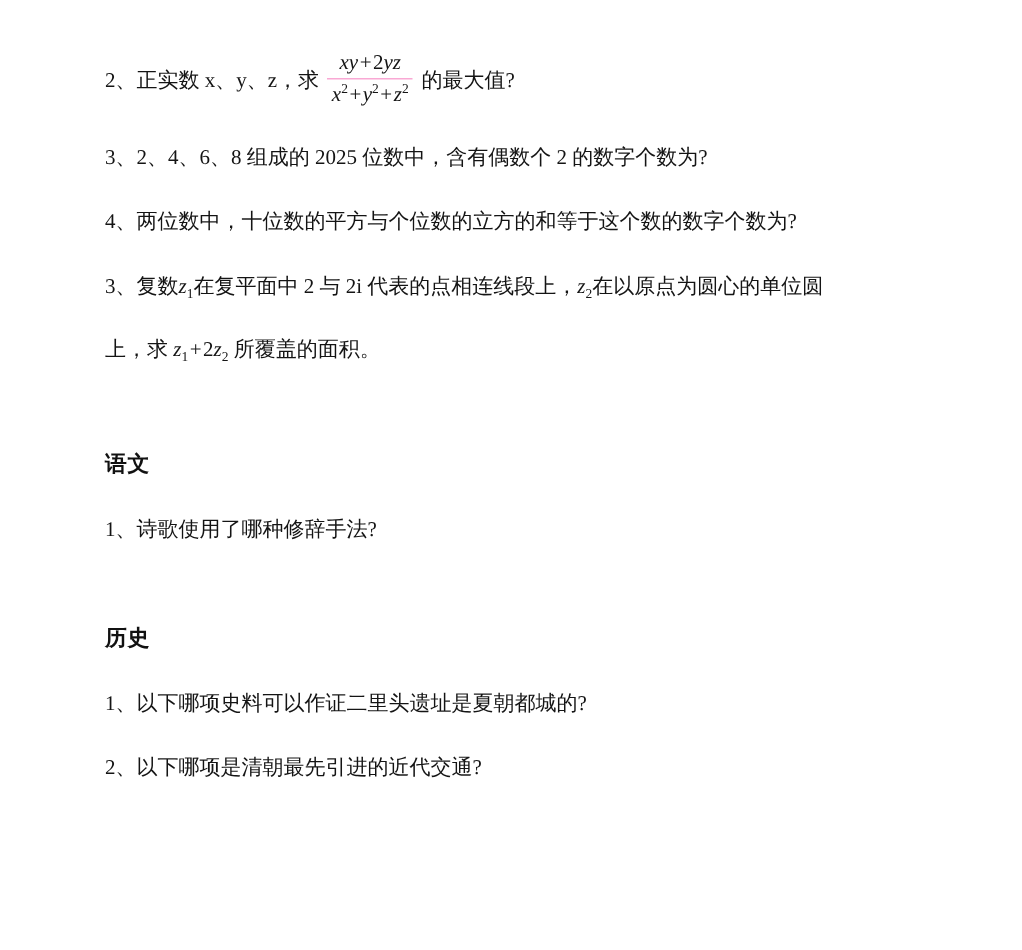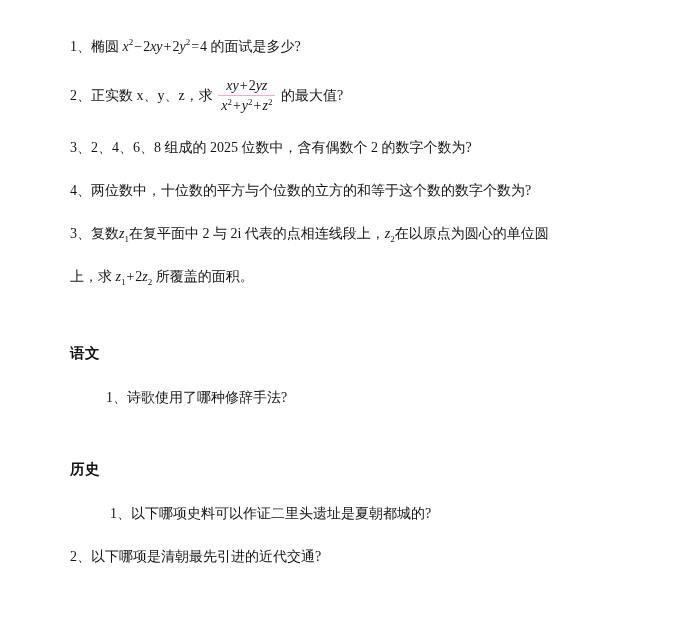--- a/index.html
+++ b/index.html
@@ -89,27 +89,20 @@
   .sp-title-1 { margin-top: 2px; }
   .gap-lg { height: 26px; }
 </style>
 </head>
 <body>
 
 <div class="page">
 
   <div class="section">
 
-    <div class="q" style="margin-top:22px;">
-      <span>1、椭圆</span>
-      <span class="mathexp">
-        <span class="mi">x</span><sup class="supn">2</sup><span class="mo">−</span><span class="mn">2</span><span class="mi">xy</span><span class="mo">+</span><span class="mn">2</span><span class="mi">y</span><sup class="supn">2</sup><span class="mo">=</span><span class="mn">4</span>
-      </span>
-      <span>的面试是多少?</span>
-    </div>
 
     <div class="q" style="margin-top:22px;">
       <span>2、正实数 x、y、z，求</span>
       <span class="frac">
         <span class="num">
           <span class="mi">xy</span><span class="mo">+</span><span class="mn">2</span><span class="mi">yz</span>
         </span>
         <span class="den">
           <span class="mi">x</span><sup class="supn">2</sup><span class="mo">+</span><span class="mi">y</span><sup class="supn">2</sup><span class="mo">+</span><span class="mi">z</span><sup class="supn">2</sup>
         </span>
@@ -129,27 +122,27 @@
       <span><span class="mi">z</span><sub class="sub">1</sub><span class="mo">+</span><span class="mn">2</span><span class="mi">z</span><sub class="sub">2</sub></span>
       <span>所覆盖的面积。</span>
     </div>
   </div>
 
   <div class="gap-lg"></div>
 
   <div class="section">
     <div class="section-title" style="margin-top:28px;">语文</div>
 
-    <div class="q" style="margin-top:24px;margin-left:36px;">1、诗歌使用了哪种修辞手法?</div>
+    <div class="q" style="margin-top:24px;">1、诗歌使用了哪种修辞手法?</div>
 
   </div>
 
   <div class="gap-lg"></div>
 
   <div class="section">
     <div class="section-title" style="margin-top:26px;">历史</div>
 
-    <div class="q" style="margin-top:24px;margin-left:40px;">1、以下哪项史料可以作证二里头遗址是夏朝都城的?</div>
+    <div class="q" style="margin-top:24px;">1、以下哪项史料可以作证二里头遗址是夏朝都城的?</div>
 
     <div class="q" style="margin-top:22px;">2、以下哪项是清朝最先引进的近代交通?</div>
   </div>
 
 </div>
 
 </body></html>

